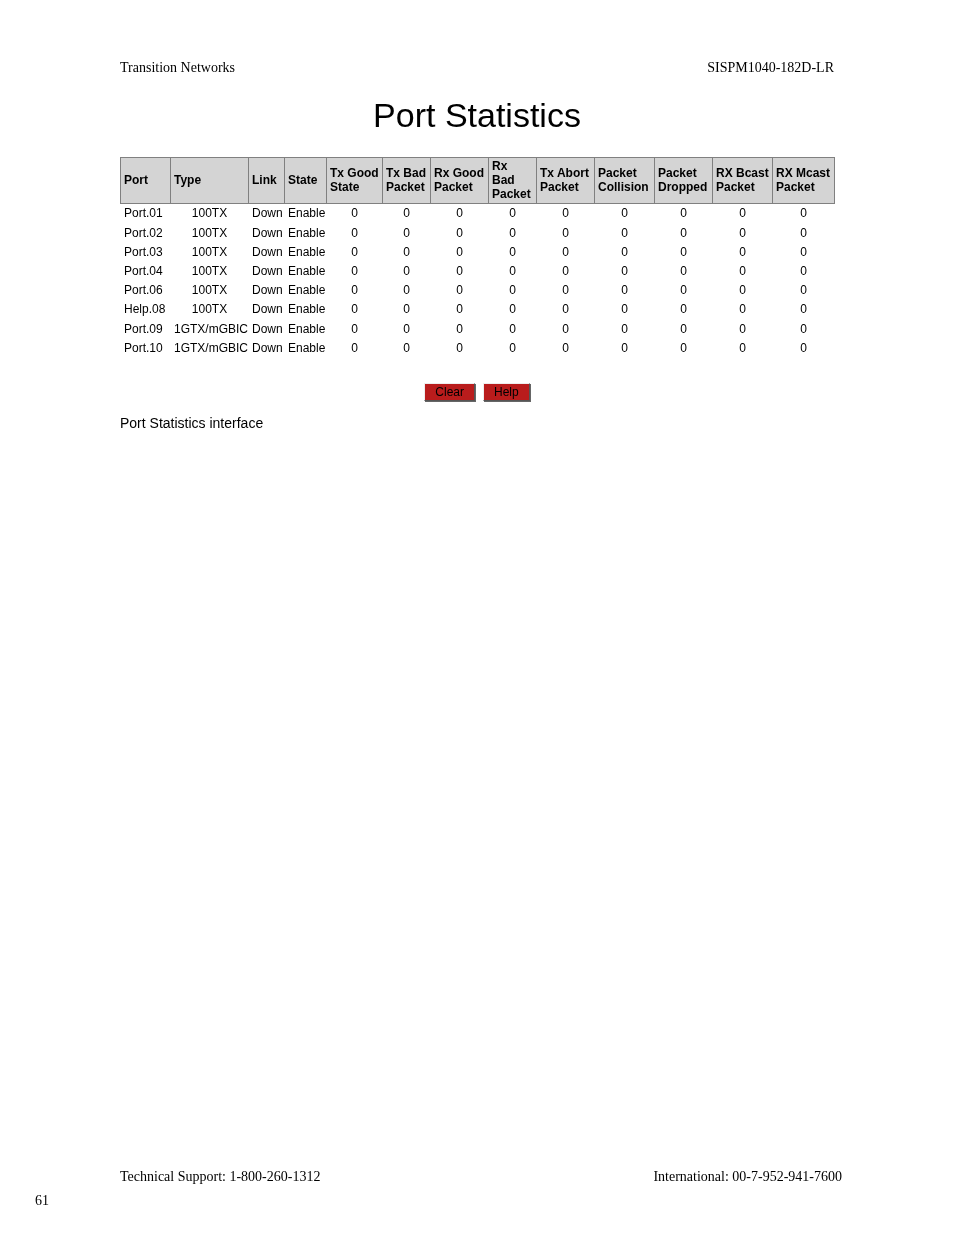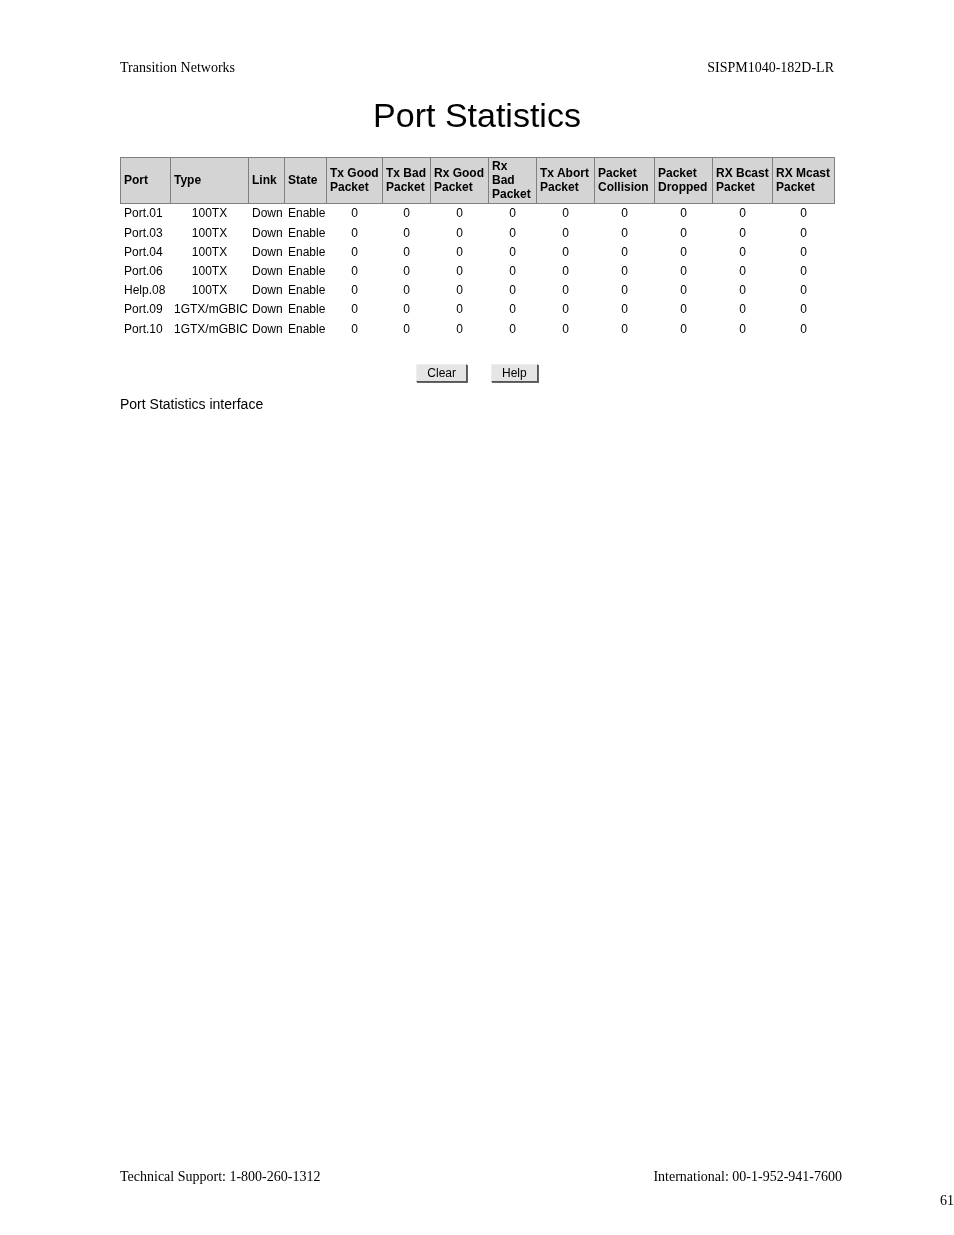--- a/index.html
+++ b/index.html
@@ -63,28 +63,28 @@
   }
   .buttons {
     text-align: center;
     margin-top: 24px;
   }
   .btn {
     display: inline-block;
     font-family: Tahoma, Arial, sans-serif;
     font-size: 12px;
     padding: 1px 10px 1px 10px;
-    background: #e5e5e5;
+    background: #b91c1c;
     border: 1px solid #888;
     border-top-color: #eee;
     border-left-color: #eee;
     border-bottom-color: #555;
     border-right-color: #555;
     box-shadow: 1px 1px 0 #666;
-    margin: 0 10px;
+    margin: 0 2px;
     cursor: pointer;
   }
   .caption {
     font-family: Arial, Helvetica, sans-serif;
     font-size: 14px;
     margin-top: 14px;
   }
   .footer {
     position: absolute;
     bottom: 50px;
@@ -94,21 +94,21 @@
   .footer-row {
     display: flex;
     justify-content: space-between;
     font-size: 14px;
   }
   .page-num {
     position: absolute;
     bottom: 26px;
     left: 0;
     right: 0;
-    text-align: right;
+    text-align: left;
     font-size: 14px;
     margin-left: 35px;
   }
 </style>
 </head>
 <body>
 
 <div class="page">
 
   <div class="header-row">
@@ -133,21 +133,21 @@
       <col style="width:58px">
       <col style="width:60px">
       <col style="width:62px">
     </colgroup>
     <thead>
       <tr>
         <th>Port</th>
         <th>Type</th>
         <th>Link</th>
         <th>State</th>
-        <th class="num-head">Tx Good Packet</th>
+        <th class="num-head">Tx Good State</th>
         <th class="num-head">Tx Bad Packet</th>
         <th class="num-head">Rx Good Packet</th>
         <th class="num-head">Rx Bad Packet</th>
         <th class="num-head">Tx Abort Packet</th>
         <th class="num-head">Packet Collision</th>
         <th class="num-head">Packet Dropped</th>
         <th class="num-head">RX Bcast Packet</th>
         <th class="num-head">RX Mcast Packet</th>
       </tr>
     </thead>
@@ -161,20 +161,35 @@
           <td class="num">0</td>
           <td class="num">0</td>
           <td class="num">0</td>
           <td class="num">0</td>
           <td class="num">0</td>
           <td class="num">0</td>
           <td class="num">0</td>
           <td class="num">0</td>
         </tr>
         <tr>
+          <td>Port.02</td>
+          <td class="type">100TX</td>
+          <td>Down</td>
+          <td>Enable</td>
+          <td class="num">0</td>
+          <td class="num">0</td>
+          <td class="num">0</td>
+          <td class="num">0</td>
+          <td class="num">0</td>
+          <td class="num">0</td>
+          <td class="num">0</td>
+          <td class="num">0</td>
+          <td class="num">0</td>
+        </tr>
+        <tr>
           <td>Port.03</td>
           <td class="type">100TX</td>
           <td>Down</td>
           <td>Enable</td>
           <td class="num">0</td>
           <td class="num">0</td>
           <td class="num">0</td>
           <td class="num">0</td>
           <td class="num">0</td>
           <td class="num">0</td>
@@ -263,18 +278,18 @@
   <div class="buttons">
     <span class="btn">Clear</span>
     <span class="btn">Help</span>
   </div>
 
   <div class="caption">Port Statistics interface</div>
 
   <div class="footer">
     <div class="footer-row">
       <span>Technical Support: 1-800-260-1312</span>
-      <span>International: 00-1-952-941-7600</span>
+      <span>International: 00-7-952-941-7600</span>
     </div>
   </div>
   <div class="page-num">61</div>
 
 </div>
 
 </body></html>

